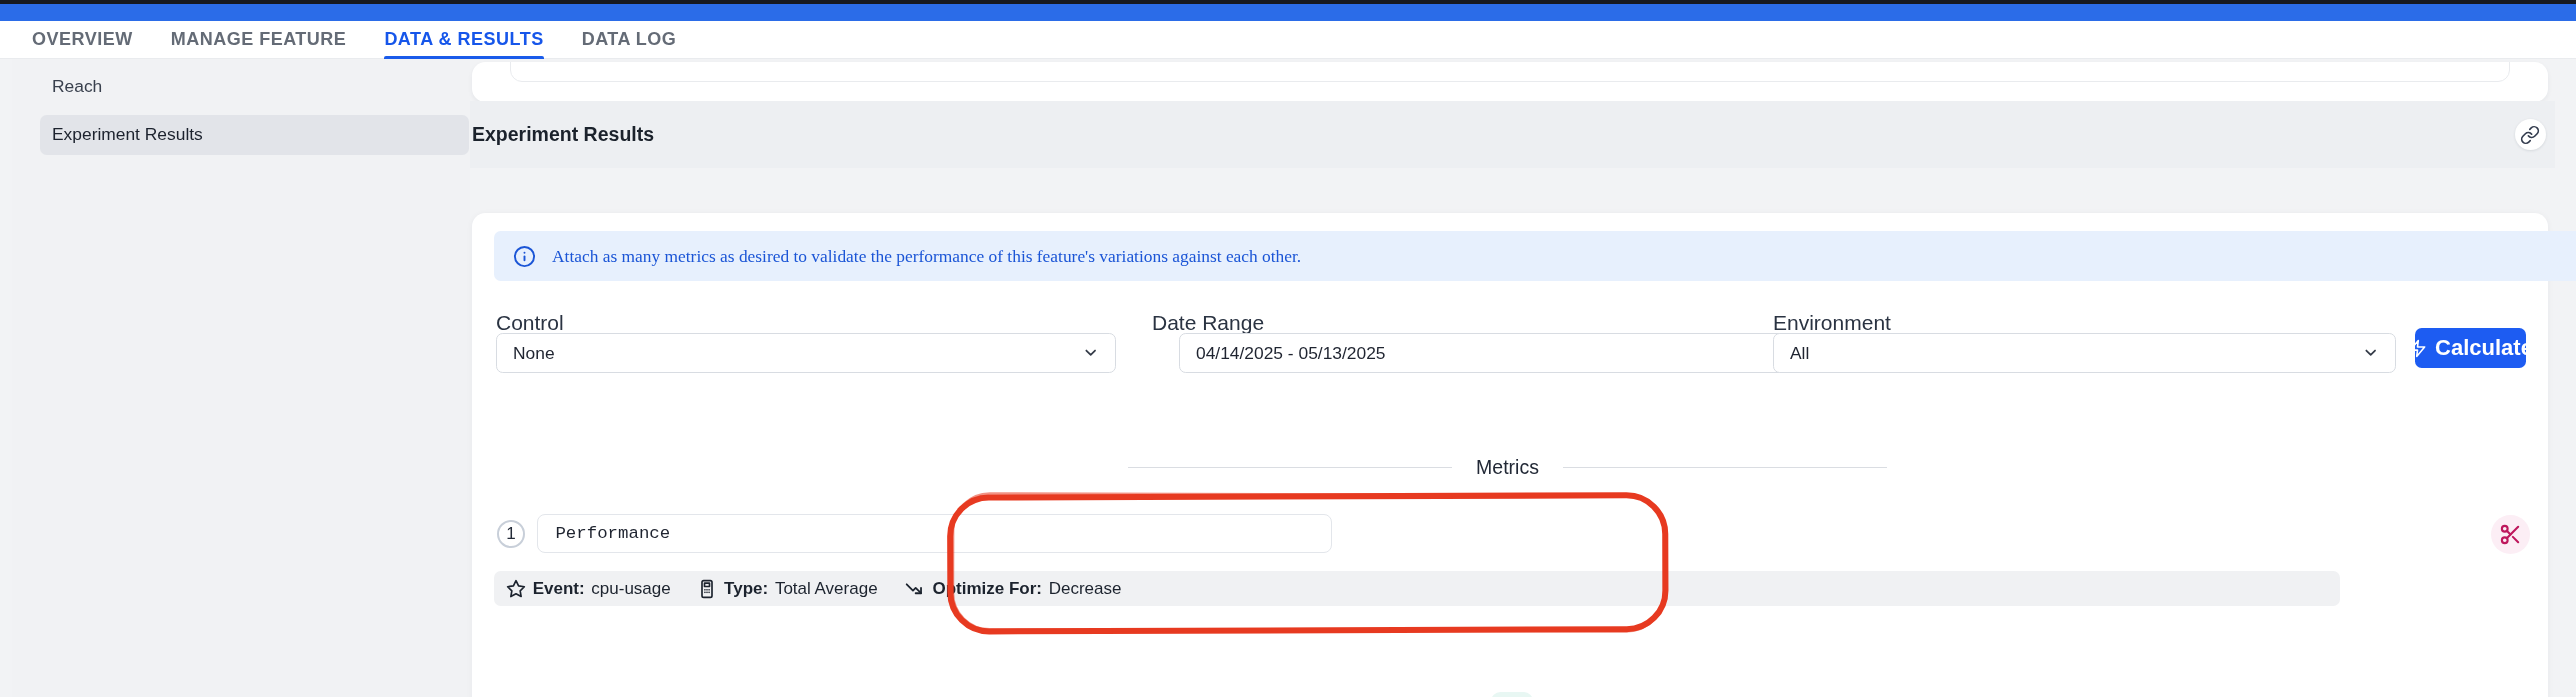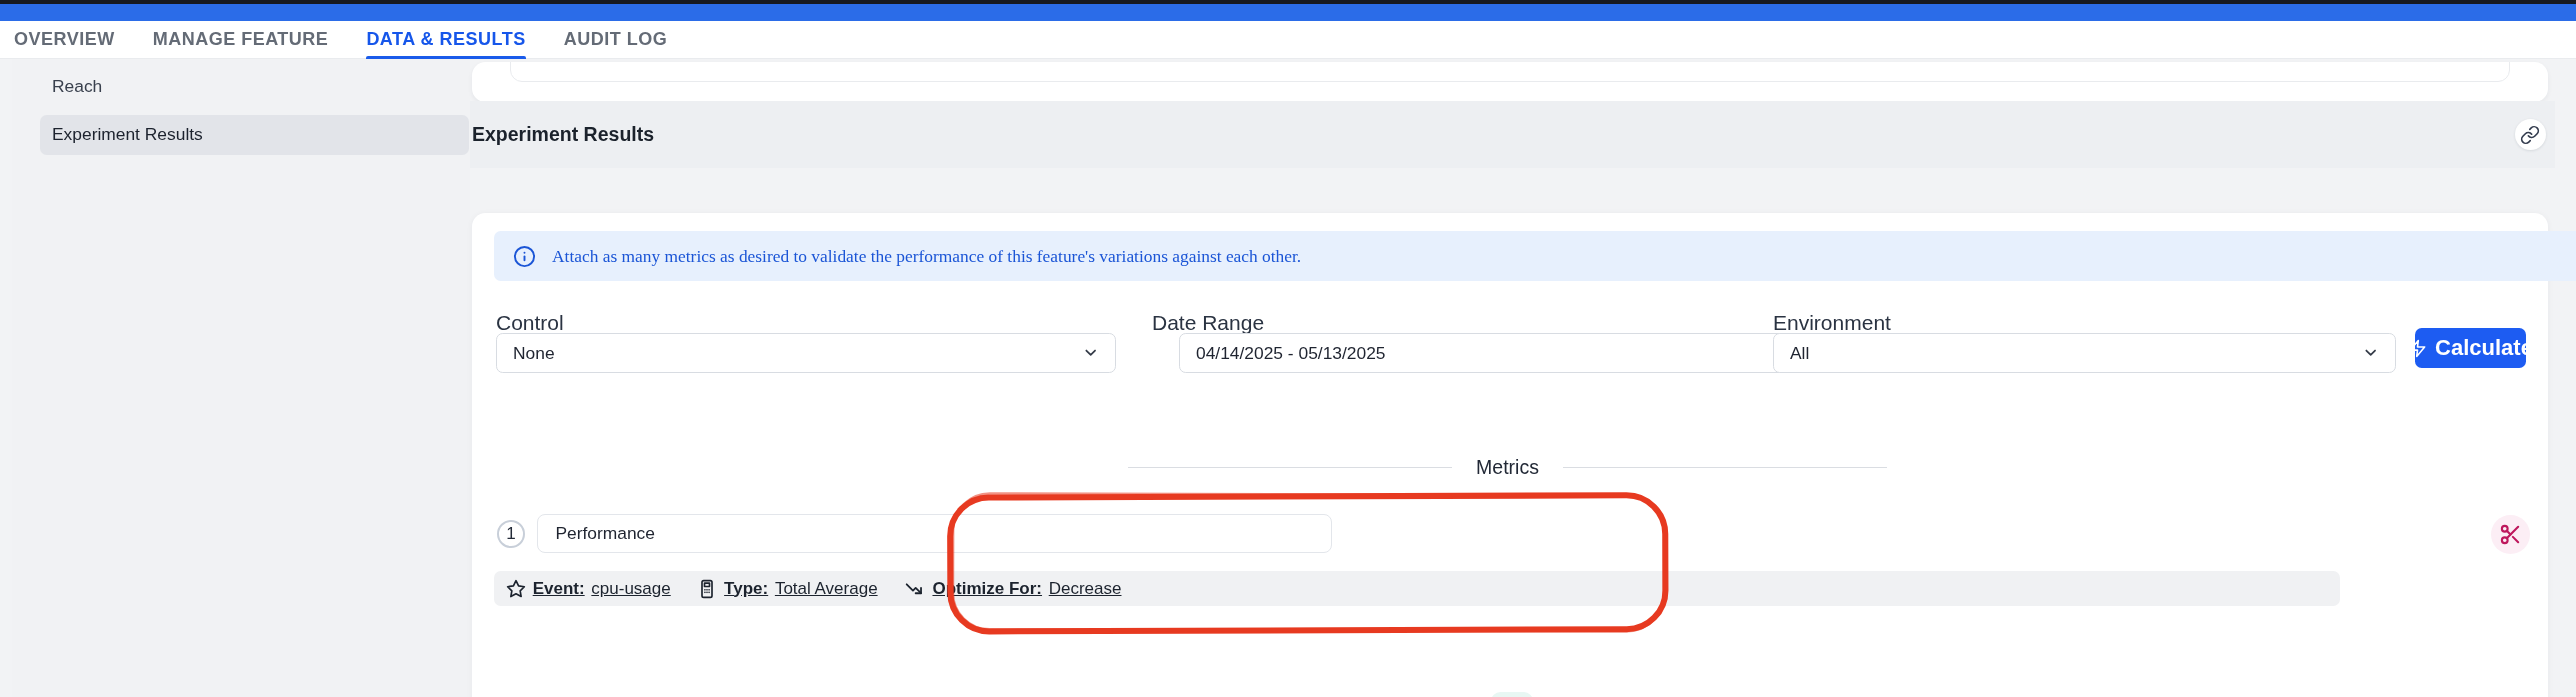--- a/index.html
+++ b/index.html
@@ -6,21 +6,21 @@
   html,body { width:2576px; height:698px; overflow:hidden;
     font-family:"Liberation Sans", sans-serif; background:#f2f3f5; }
   .page { position:relative; width:2576px; height:698px; }
 
   
   .topbar-dark { position:absolute; left:0; top:0; width:2576px; height:4px; background:#171a21; }
   .topbar-blue { position:absolute; left:0; top:4px; width:2576px; height:17px; background:#2b6ce8; }
 
   
   .tabbar { position:absolute; left:0; top:21px; width:2576px; height:38px; background:#ffffff;
-    border-bottom:1.3px solid #e9ebee; display:flex; align-items:center; padding-left:14px; gap:38px; }
+    border-bottom:1.3px solid #e9ebee; display:flex; align-items:center; padding-left:32px; gap:38px; }
   .tab { position:relative; height:38px; display:flex; align-items:center;
     font-size:18px; font-weight:600; letter-spacing:0.5px; color:#646b76; cursor:pointer; }
   .tab.active { color:#1656ea; }
   .tab.active::after { content:""; position:absolute; left:0; right:0; bottom:-1.3px; height:3.4px;
     background:#1a5bea; border-radius:2px 2px 0 0; }
 
   
   .sidebar { position:absolute; left:12px; top:59px; width:470px; height:639px; background:#f1f2f4; }
   .side-item { font-size:17.4px; color:#39404d; padding:9.4px 12px; margin:8px 13.4px 0 28px;
     border-radius:6.7px; cursor:pointer; }
@@ -66,27 +66,27 @@
 
   .divider { position:absolute; left:656px; top:243px; width:759px; display:flex; align-items:center; gap:24px; }
   .divider .line { flex:1; height:1.3px; background:#dadde2; }
   .divider .div-text { font-size:19.5px; font-weight:500; color:#222936; white-space:nowrap; }
 
   .metric-num { position:absolute; left:25px; top:307px; width:28px; height:28px; border-radius:50%;
     border:2px solid #c8cfd9; background:#ffffff; display:flex; align-items:center; justify-content:center;
     font-size:17px; color:#232a38; }
   .metric-name { position:absolute; left:65px; top:301px; width:795px; height:39px; background:#ffffff;
     border:1.3px solid #e3e6eb; border-radius:8px; font-size:17.4px; color:#1f2430; padding:0 17.4px;
-    font-family:Liberation Sans, sans-serif; }
+    font-family:Liberation Mono, monospace; }
   .scissors-btn { position:absolute; left:2019px; top:302px; width:39px; height:39px; border-radius:50%;
     background:#fceef5; display:flex; align-items:center; justify-content:center; cursor:pointer; }
 
   .event-bar { position:absolute; left:22px; top:358px; width:1846px; height:35px; background:#f0f1f3;
     border-radius:6.7px; display:flex; align-items:center; padding-left:12px; gap:10.7px;
-    font-size:17px; color:#1c232e;text-decoration:underline; }
+    font-size:17px; color:#1c232e; }
   .event-bar .grp { display:flex; align-items:center; gap:6.7px; margin-right:16px; }
   .event-bar b { font-weight:700; }
 
   .ready-box { position:absolute; left:1019px; top:479px; width:42px; height:54px; background:#e8f7f3;
     border-radius:9.4px; display:flex; align-items:center; justify-content:center; }
 
   .red-annot { position:absolute; left:470px; top:428px; width:745px; height:154px; pointer-events:none; }
   svg { display:block; }
 </style>
 </head>
@@ -94,21 +94,21 @@
 
 <div class="page">
 
   <div class="topbar-dark"></div>
   <div class="topbar-blue"></div>
 
   <div class="tabbar">
     <div class="tab">OVERVIEW</div>
     <div class="tab">MANAGE FEATURE</div>
     <div class="tab active">DATA &amp; RESULTS</div>
-    <div class="tab">AUDIT LOG</div>
+    <div class="tab">DATA LOG</div>
   </div>
 
   <div class="sidebar">
     <div class="side-item">Reach</div>
     <div class="side-item selected">Experiment Results</div>
   </div>
 
   <div class="gutter"></div>
 
   <div class="main">

